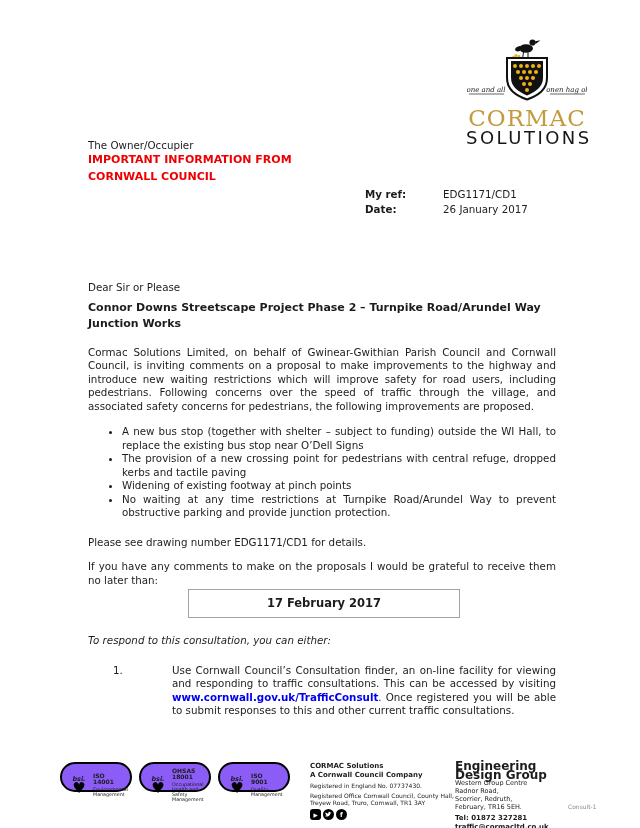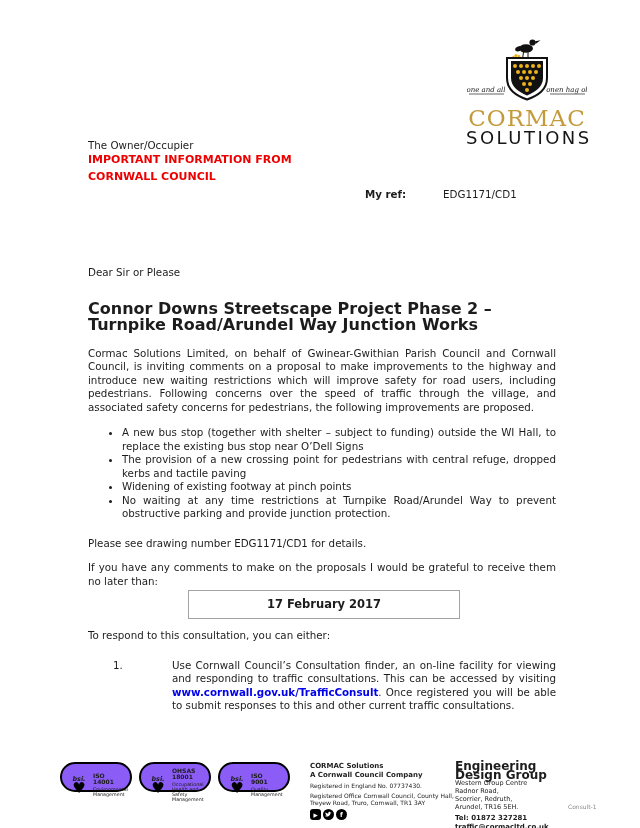--- a/index.html
+++ b/index.html
@@ -13,29 +13,29 @@
   .brand-sub { font-size:18px; line-height:15px; letter-spacing:2.5px; color:#161616; }
 
   
   .content { position:absolute; left:88px; top:138px; width:468px; font-size:10.3px; line-height:13.5px; }
   .recipient { line-height:14px; }
   .important { color:#EE0000; font-weight:bold; font-size:11px; line-height:16.5px; }
   .refblock { margin-top:2px; margin-left:277px; }
   .refrow { display:flex; line-height:15px; }
   .reflabel { font-weight:bold; width:78px; }
   .salutation { margin-top:64px; }
-  .subject { margin-top:21px; font-weight:bold; font-size:16px; line-height:16.5px; }
+  .subject { margin-top:5px; font-weight:bold; font-size:11px; line-height:16.5px; }
   .intro { margin-top:13px; text-align:justify; }
   ul.bullets { margin-top:12px; padding-left:34px; }
   ul.bullets li { text-align:justify; }
   .note { margin-top:16px; }
   .comments { margin-top:11px; text-align:justify; }
   .deadline-box { margin-top:2px; margin-left:100px; width:272px; height:29px; border:1px solid #a3a3a3;
                   display:flex; align-items:center; justify-content:center; font-weight:bold; font-size:11.5px; }
-  .respond { margin-top:10px; }
+  .respond { margin-top:16px;font-style:italic; }
   .option { margin-top:16px; display:flex; }
   .option-num { margin-left:25px; width:19px; flex:none; }
   .option-text { width:424px; text-align:justify;margin-left:40px; }
   .link { color:#0000EE; font-weight:bold; }
 
   
   .footer { position:absolute; left:60px; top:762px; width:585px; display:flex; }
   .certs { display:flex; gap:7px; width:235px; flex:none; }
   .cert { width:72px; height:30px; border:2px solid #000; border-radius:15px; display:flex; align-items:center; padding:17px 3px 1px 6px; gap:3px; background:#8b5cf6; }
   .cert-left { display:flex; flex-direction:column; align-items:center; width:22px; flex:none; }
@@ -114,20 +114,24 @@
 
     <div class="recipient">The Owner/Occupier</div>
     <div class="important">IMPORTANT INFORMATION FROM</div>
     <div class="important">CORNWALL COUNCIL</div>
 
     <div class="refblock">
       <div class="refrow">
         <span class="reflabel">My ref:</span>
         <span>EDG1171/CD1</span>
       </div>
+      <div class="refrow">
+        <span class="reflabel">Date:</span>
+        <span>26 January 2017</span>
+      </div>
     </div>
 
     <div class="salutation">Dear Sir or Please</div>
 
     <div class="subject">Connor Downs Streetscape Project Phase 2 – Turnpike Road/Arundel Way Junction Works</div>
 
     <div class="intro">Cormac Solutions Limited, on behalf of Gwinear-Gwithian Parish Council and Cornwall Council, is inviting comments on a proposal to make improvements to the highway and introduce new waiting restrictions which will improve safety for road users, including pedestrians.  Following concerns over the speed of traffic through the village, and associated safety concerns for pedestrians, the following improvements are proposed.</div>
 
     <ul class="bullets">
       <li>A new bus stop (together with shelter – subject to funding) outside the WI Hall, to replace the existing bus stop near O’Dell Signs</li>
@@ -205,21 +209,21 @@
         </span>
         <span class="social-icon">f</span>
       </div>
     </div>
 
     <div class="contact">
       <div class="contact-group">Engineering Design Group</div>
       <div class="addr-line">Western Group Centre</div>
       <div class="addr-line">Radnor Road,</div>
       <div class="addr-line">Scorrier, Redruth,</div>
-      <div class="addr-line">Arundel, TR16 5EH.</div>
+      <div class="addr-line">February, TR16 5EH.</div>
       <div class="tel">Tel: 01872 327281</div>
       <div class="email">traffic@cormacltd.co.uk</div>
     </div>
 
   </div>
 
   <div class="consult">Consult-1</div>
 
 </div>
 

